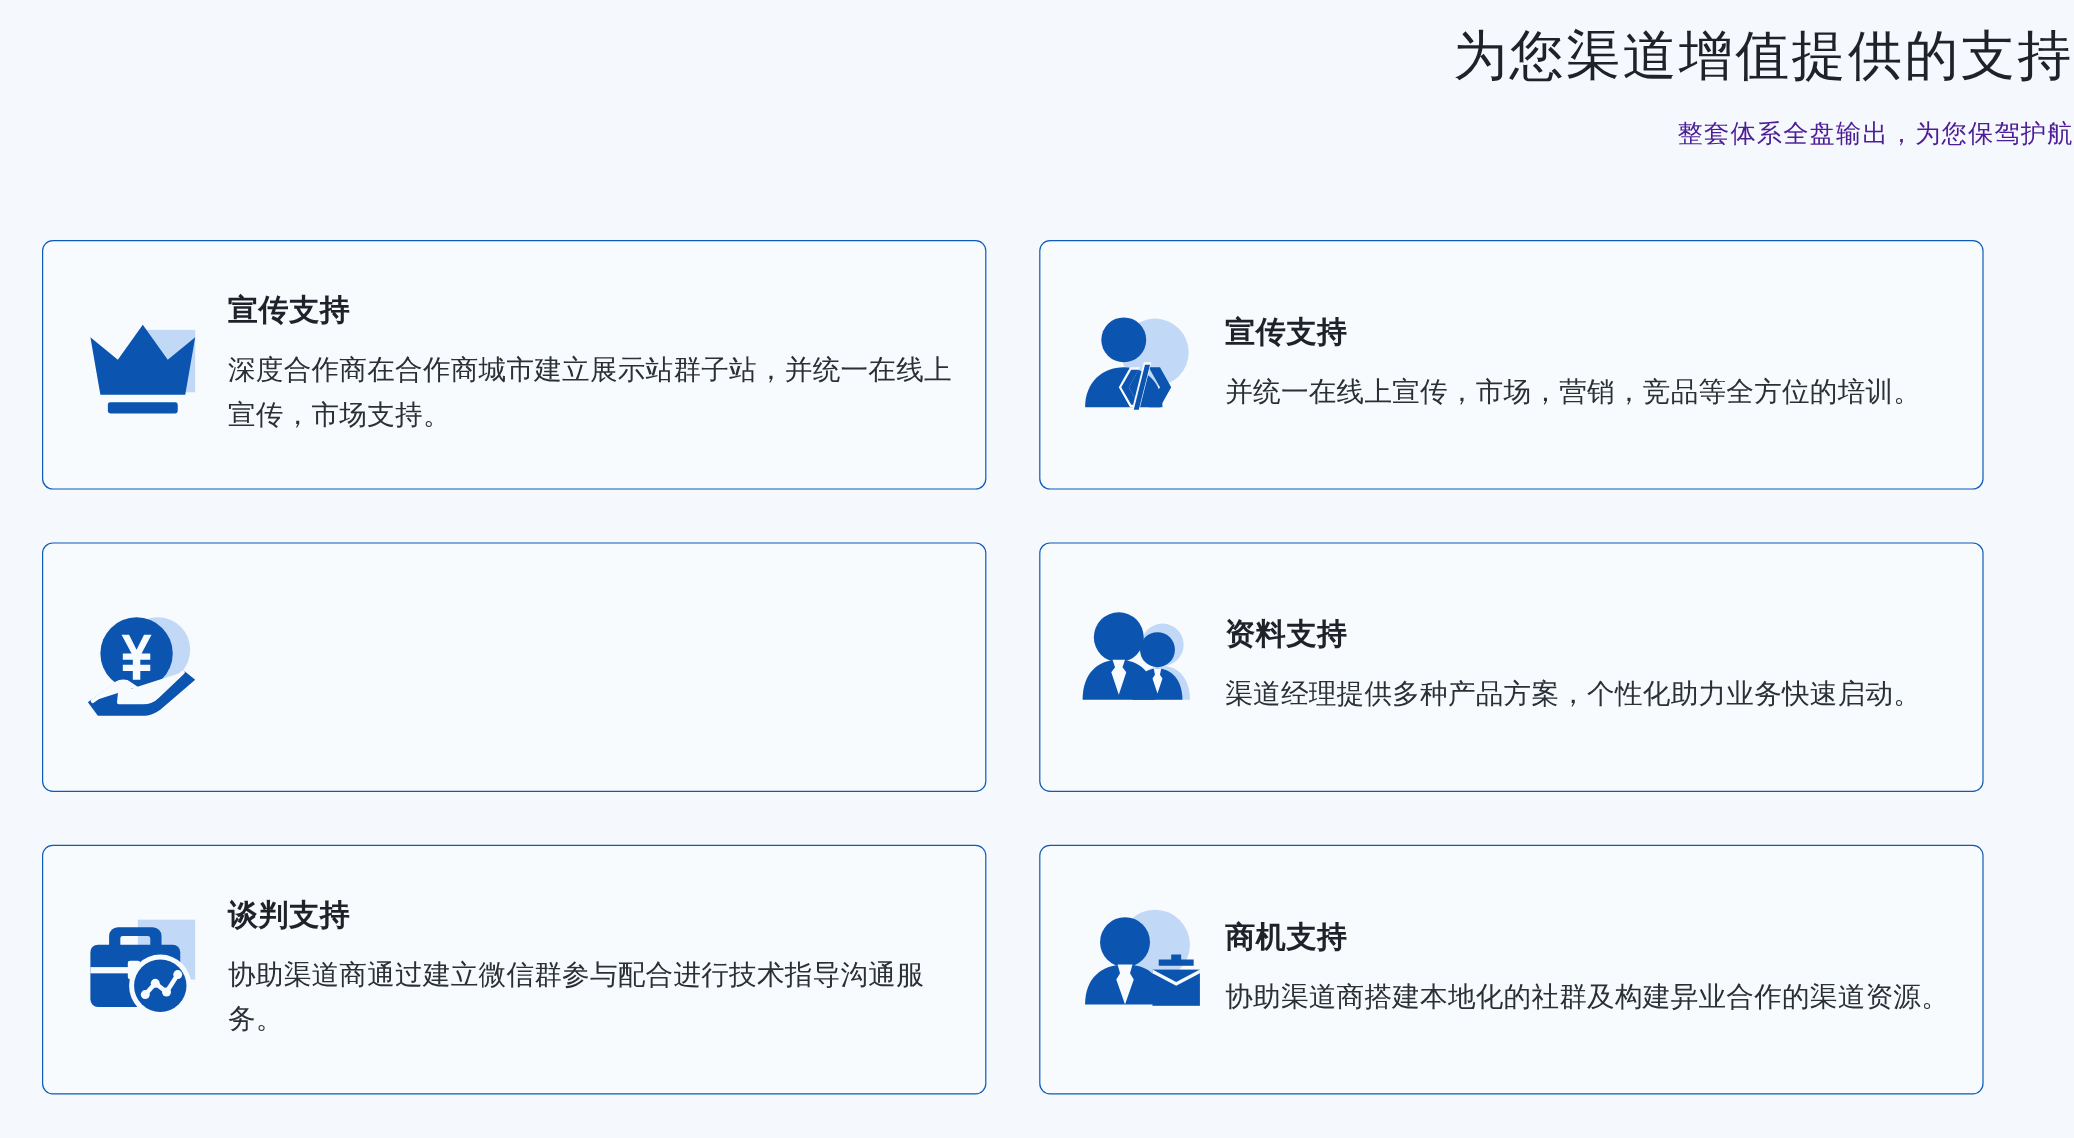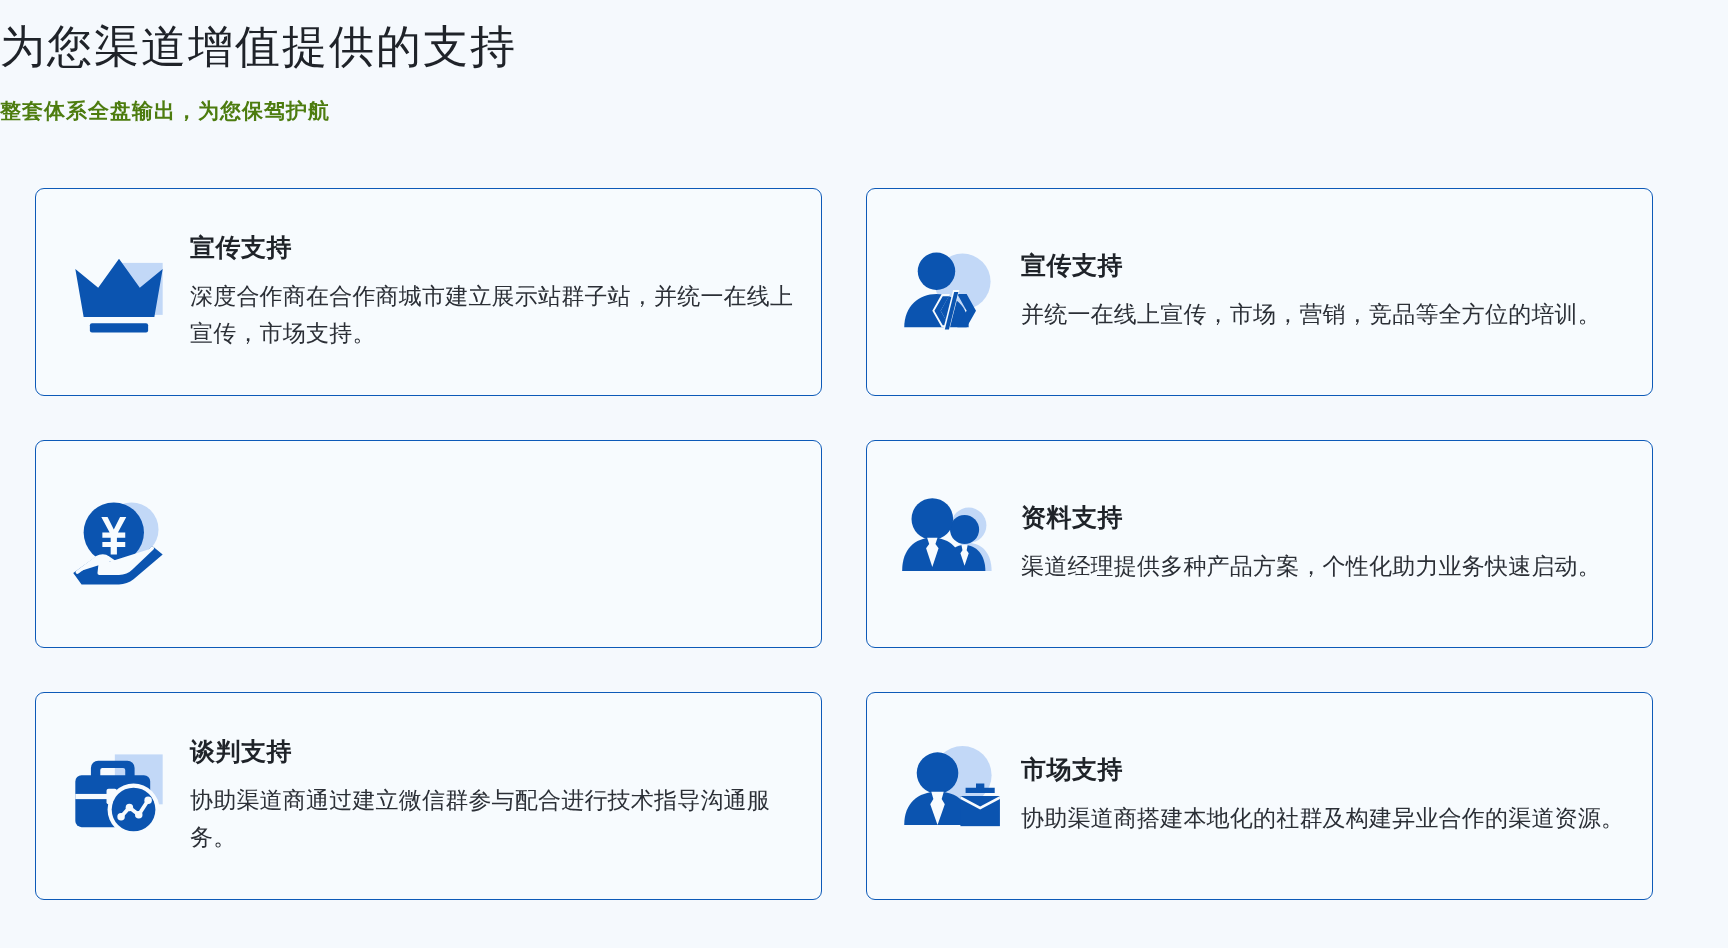--- a/index.html
+++ b/index.html
@@ -16,44 +16,44 @@
   .page {
     position: relative;
     width: 1728px;
     height: 948px;
     box-sizing: border-box;
   }
 
   
   .header {
     width: 100%;
-    text-align: left;
+    text-align: right;
     padding-top: 18px;
   }
   .page-title {
     font-size: 45px;
     font-weight: 400;
     color: #1f2329;
     letter-spacing: 2px;
     line-height: 1.3;
     margin: 0;
   }
   .page-subtitle {
     font-size: 21px;
-    font-weight: 700;
-    color: #4d7c0f;
+    font-weight: 400;
+    color: #4c1d95;
     letter-spacing: 1px;
     margin: 20px 0 0 0;
   }
 
   
   .cards-grid {
     position: absolute;
     left: 35px;
-    top: 188px;
+    top: 200px;
     width: 1658px;
     display: grid;
     grid-template-columns: 787px 787px;
     grid-template-rows: 208px 208px 208px;
     column-gap: 84px;
     row-gap: 34px;
     gap: 44px;
   }
 
   .card {
@@ -212,19 +212,19 @@
           <circle class="ic-light" cx="62" cy="30" r="28"></circle>
           <circle class="ic-dark" cx="38" cy="28" r="20"></circle>
           <path class="ic-dark" d="M6 78 C6 57 19 46 38 46 C50 46 59 50 64 58 L64 78 Z"></path>
           <path class="ic-bg" d="M32 46 h12 l-2 7 3 5 -7 20 -7 -20 3 -5 z"></path>
           <path class="ic-dark" d="M65 42 h10 v-4 h8 v4 h10 v5 h-28 z"></path>
           <rect class="ic-dark" x="60" y="50" width="38" height="29"></rect>
           <path class="ic-bg" d="M60 50 L79 60 L98 50 L98 53 L79 63 L60 53 Z"></path>
         </svg>
       </div>
       <div class="card-body">
-        <h2 class="card-title">市场支持</h2>
+        <h2 class="card-title">商机支持</h2>
         <p class="card-desc">协助渠道商搭建本地化的社群及构建异业合作的渠道资源。</p>
       </div>
     </div>
 
   </div>
 </div>
 
 </body></html>

